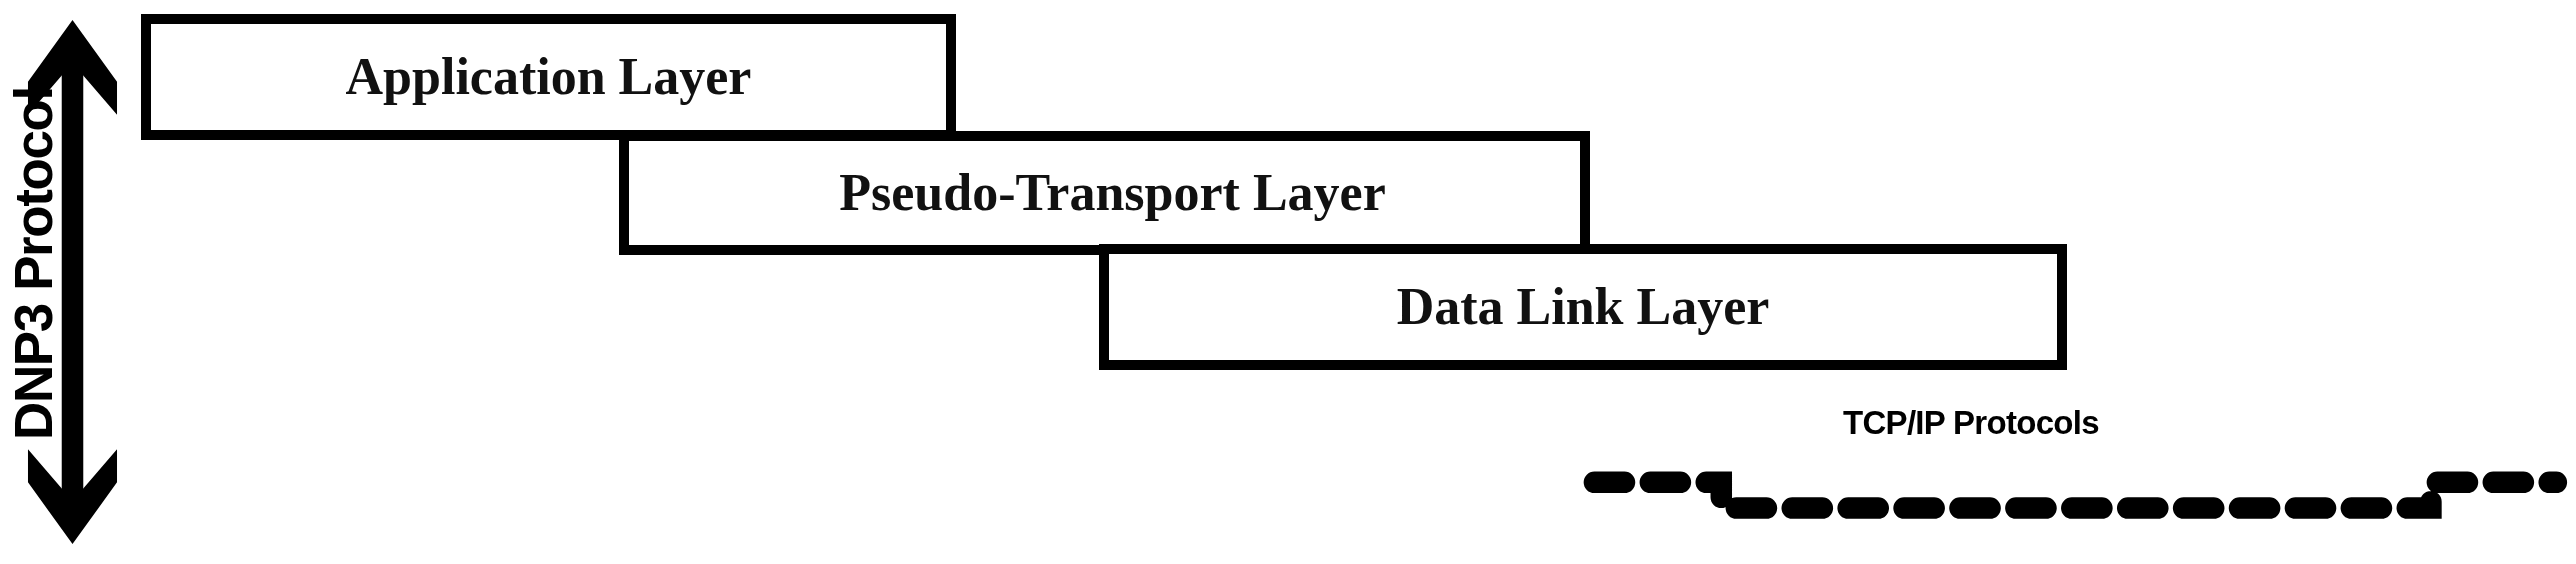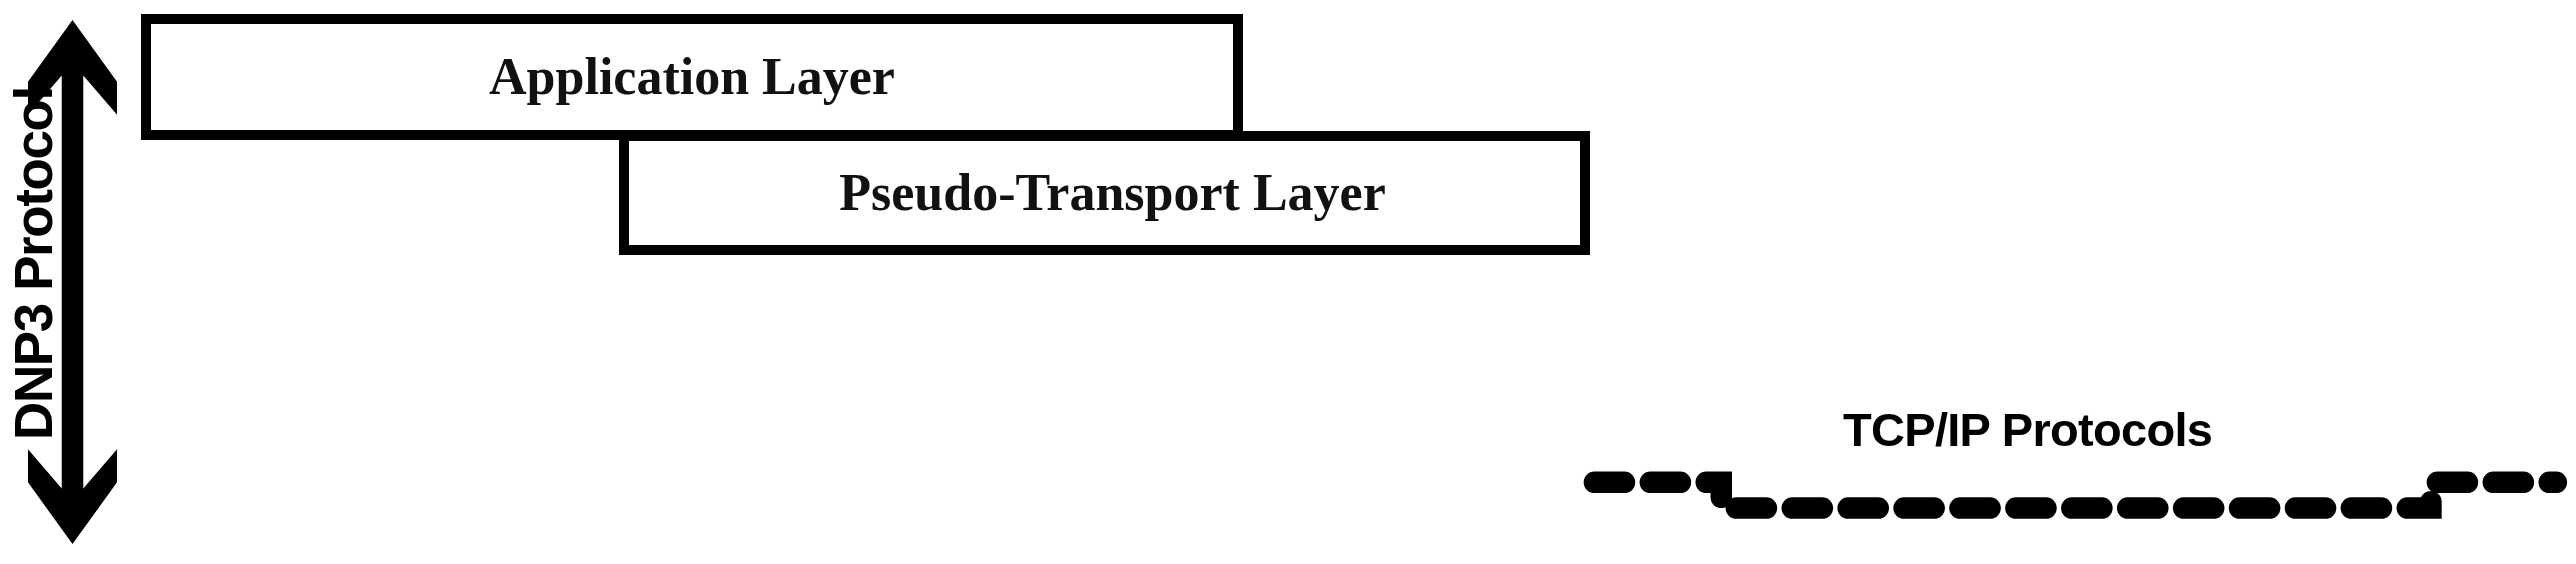--- a/index.html
+++ b/index.html
@@ -63,21 +63,21 @@
     font-weight: bold;
     font-size: 52px;
     color: #111111;
     white-space: nowrap;
     line-height: 1;
   }
 
   #box-application {
     left: 141px;
     top: 14.4px;
-    width: 1102px;
+    width: 815px;
     height: 126px;
   }
   #box-pseudo-transport {
     left: 619px;
     top: 131px;
     width: 971px;
     height: 124px;
     padding-left: 16px;
   }
   #box-datalink {
@@ -94,21 +94,21 @@
     top: 402px;
     width: 1017px;
     height: 162px;
   }
   .tcpip-label {
     position: absolute;
     left: 284px;
     top: 4.3px;
     font-family: "Liberation Sans", sans-serif;
     font-weight: bold;
-    font-size: 47px;
+    font-size: 33px;
     letter-spacing: -0.7px;
     color: #000000;
     white-space: nowrap;
     line-height: 1;
   }
   .tcpip-bracket {
     position: absolute;
     left: 0;
     top: 0;
     width: 1017px;
@@ -136,20 +136,23 @@
   </div>
 
   <div class="layer-box" id="box-application">
     <span class="layer-label">Application Layer</span>
   </div>
 
   <div class="layer-box" id="box-pseudo-transport">
     <span class="layer-label">Pseudo-Transport Layer</span>
   </div>
 
+  <div class="layer-box" id="box-datalink">
+    <span class="layer-label">Data Link Layer</span>
+  </div>
 
   <div class="tcpip-group">
     <div class="tcpip-label">TCP/IP Protocols</div>
     <svg class="tcpip-bracket" viewBox="0 0 1416 226">
       <path d="M 48 112 L 225 112 L 225 148 L 1215 148 L 1215 112 L 1390 112" fill="none" stroke="#000000" stroke-width="30" stroke-linecap="round" stroke-dasharray="42 36"></path>
     </svg>
   </div>
 
 </div>
 

